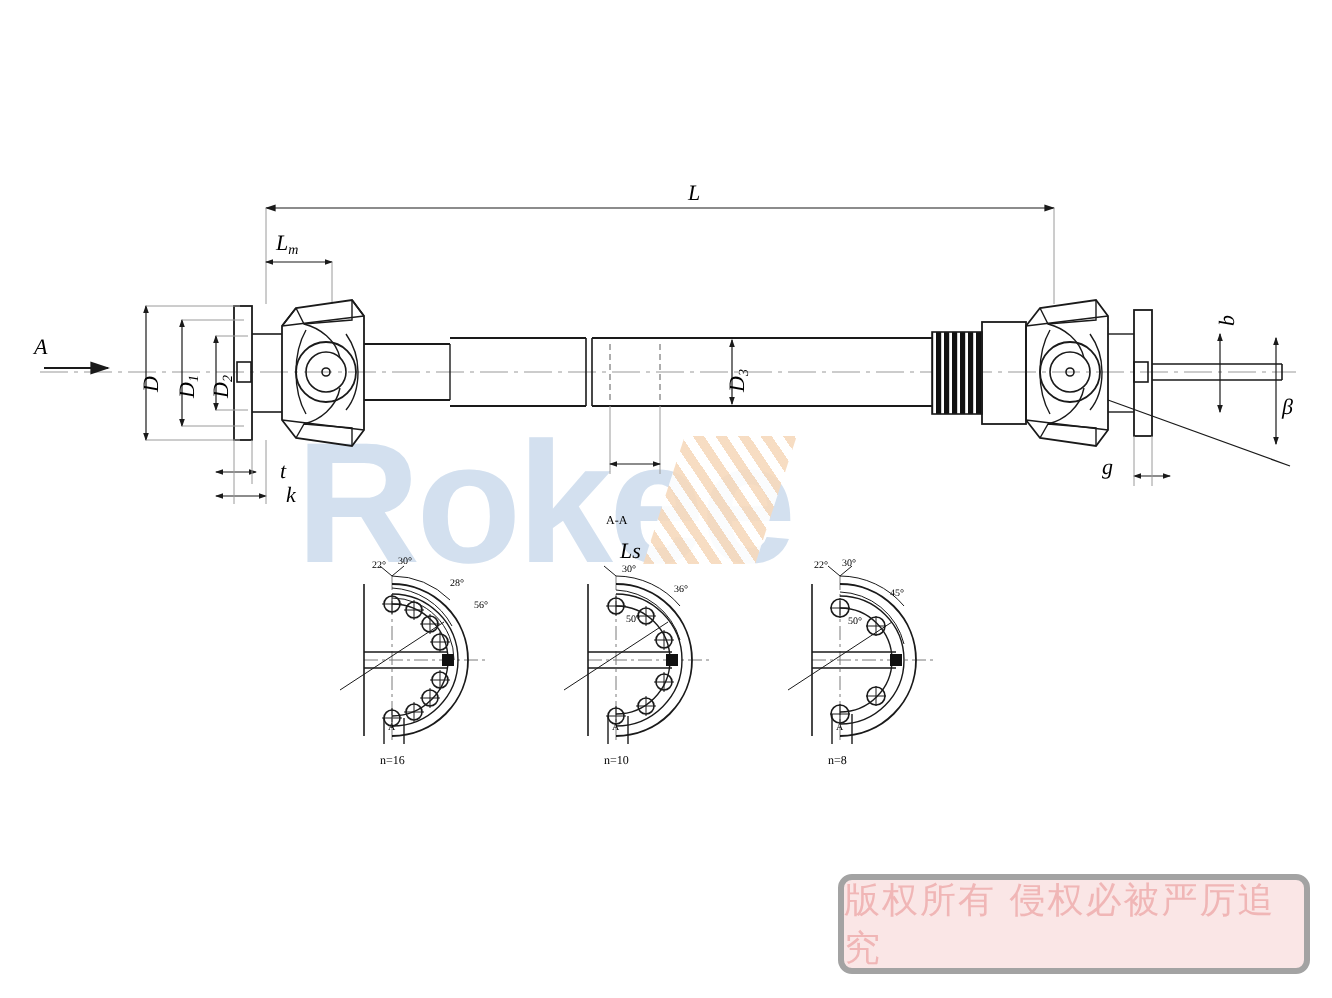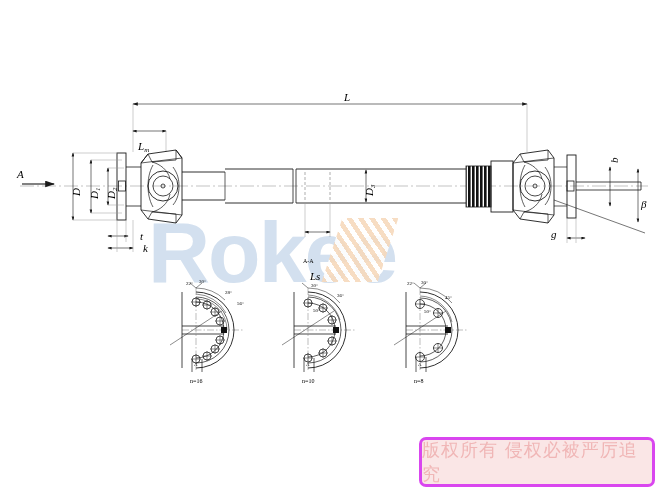--- a/index.html
+++ b/index.html
@@ -7,21 +7,21 @@
        font-family:"Liberation Serif",serif;color:#111;}
   #stage{position:absolute;left:0;top:0;width:666px;height:499px;}
   svg{position:absolute;left:0;top:0;}
   .wm-rokee{position:absolute;left:148px;top:206px;width:400px;height:92px;
     font-family:"Liberation Sans",sans-serif;font-weight:bold;font-size:86px;
     color:#d3e0ef;letter-spacing:-2px;line-height:92px;user-select:none;}
   .wm-slash{position:absolute;left:332px;top:218px;width:56px;height:64px;
     background:repeating-linear-gradient(45deg,#f6d9bc 0 4px,#fff 4px 8px);
     transform:skewX(-18deg);opacity:.9;}
   .wm-copy{position:absolute;left:419px;top:437px;width:230px;height:44px;
-    border:3px solid #d946ef;border-radius:7px;background:#fae6e6;
+    border:3px solid #a3a3a3;border-radius:7px;background:#fae6e6;
     display:flex;align-items:center;justify-content:flex-end;
     font-family:"DejaVu Sans",sans-serif;font-size:18px;color:#f0b6b6;
     letter-spacing:1px;user-select:none;}
   .lbl{position:absolute;font-family:"Liberation Serif",serif;font-size:11px;color:#000;}
   .lbl.it{font-style:italic;}
   .lbl.tiny{font-size:6px;}
   .lbl.mini{font-size:5px;}
   .lbl.rot{transform:rotate(-90deg);transform-origin:left top;}
   .sub{font-size:7px;vertical-align:-2px;}
 </style>
@@ -304,21 +304,21 @@
         <line x1="394" y1="345" x2="446" y2="311" stroke-width="0.5"></line>
         <line x1="416" y1="357" x2="416" y2="372" stroke-width="0.7"></line>
         <line x1="426" y1="357" x2="426" y2="372" stroke-width="0.7"></line>
       </g>
 
     </g>
   </svg>
 
   <div class="lbl it" style="left:344px;top:91px;">L</div>
 
-  <div class="lbl it" style="left:138px;top:140px;"><span>L</span><span class="sub">m</span></div>
+  <div class="lbl it" style="left:138px;top:116px;"><span>L</span><span class="sub">m</span></div>
 
   <div class="lbl it" style="left:310px;top:222px;margin-top:48px;">Ls</div>
 
   <div class="lbl it" style="left:17px;top:168px;">A</div>
 
   <div class="lbl it rot" style="left:70px;top:196px;">D</div>
 
   <div class="lbl it rot" style="left:88px;top:199px;"><span>D</span><span class="sub">1</span></div>
 
   <div class="lbl it rot" style="left:105px;top:199px;"><span>D</span><span class="sub">2</span></div>

